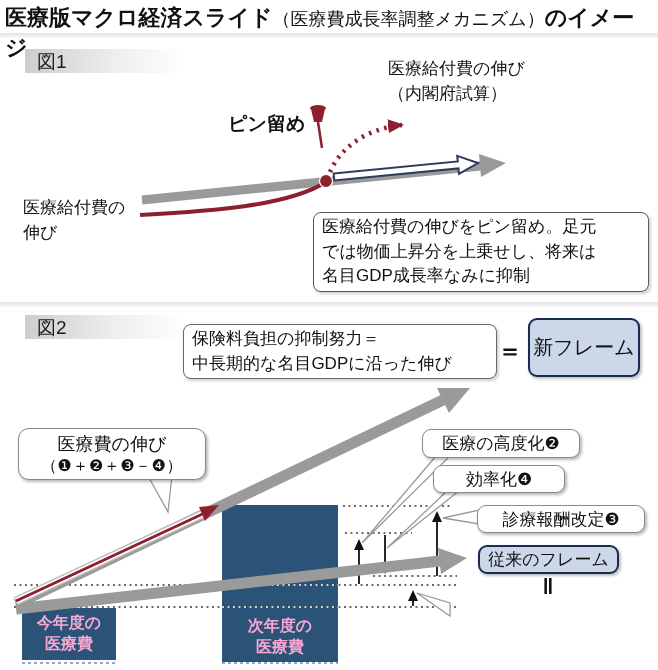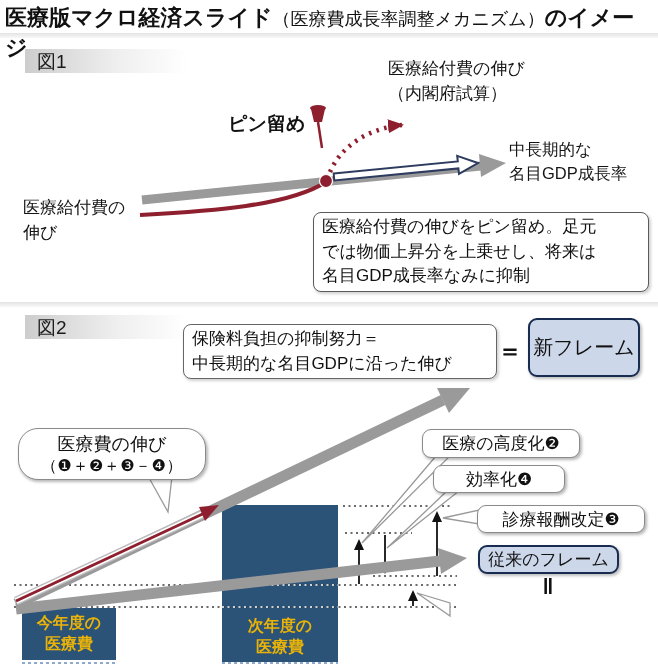--- a/index.html
+++ b/index.html
@@ -17,63 +17,61 @@
          background:linear-gradient(to right,#cdcdcd 0%,#eeeeee 55%,rgba(246,246,246,0) 100%);}
   .lbl{font-size:17px;color:#141414;}
   .notebox{background:#fff;border:1.6px solid #5a5a5a;border-radius:8px;
            box-shadow:1.5px 2px 3px rgba(0,0,0,.18);padding:2px 8px;font-size:17px;}
   .bubble{background:#fff;border:1.6px solid #8a8a8a;border-radius:9px;
           box-shadow:1.5px 2px 3px rgba(0,0,0,.28);display:flex;align-items:center;
           justify-content:center;font-size:17px;color:#111;}
   .frame{background:#ccd7ea;border:2.5px solid #182c52;border-radius:9px;
          display:flex;align-items:center;justify-content:center;font-size:19px;
          box-shadow:1.5px 2px 3px rgba(0,0,0,.25);}
-  .navybox{background:#2b5277;color:#eab308;font-weight:bold;text-align:center;font-size:16px;line-height:1.3;}
+  .navybox{background:#2b5277;color:#f9a8d4;font-weight:bold;text-align:center;font-size:16px;line-height:1.3;}
   .eq{font-size:24px;font-weight:bold;}
   svg{position:absolute;left:0;top:0;pointer-events:none;}
 </style>
 </head>
 <body>
 
 <div id="stage">
 
   <div id="title" class="abs z3">
     <span class="t1">医療版マクロ経済スライド</span><span class="t2">（医療費成長率調整メカニズム）</span><span class="t3">のイメージ</span>
   </div>
   <div class="abs divider z1" style="top:33px;"></div>
 
   <div class="abs badge z3" style="left:25px;top:49px;">図1</div>
 
   <div class="abs lbl pre z3" style="left:388px;top:57px;">医療給付費の伸び
 （内閣府試算）</div>
 
   <div class="abs z3" style="left:228px;top:111px;font-size:19px;font-weight:bold;">ピン留め</div>
 
-  <div class="abs lbl pre z3" style="left:509px;top:138px;font-size:16.5px;width:146px;">中長期的な
-名目GDP成長率</div>
 
   <div class="abs lbl pre z3" style="left:23px;top:196px;">医療給付費の
 伸び</div>
 
   <div class="abs notebox pre z3" style="left:313px;top:212px;width:318px;">医療給付費の伸びをピン留め。足元
 では物価上昇分を上乗せし、将来は
 名目GDP成長率なみに抑制</div>
 
   <div class="abs divider z1" style="top:302px;"></div>
 
   <div class="abs badge z3" style="left:25px;top:315px;">図2</div>
 
   <div class="abs notebox pre z3" style="left:183px;top:324px;width:296px;border-color:#666;">保険料負担の抑制努力＝
 中長期的な名目GDPに沿った伸び</div>
 
   <div class="abs eq z3" style="left:498px;top:335px;">＝</div>
 
   <div class="abs frame z3" style="left:528px;top:318px;width:108px;height:55px;font-size:20px;">新フレーム</div>
 
-  <div class="abs bubble z3" style="left:18px;top:428px;width:186px;height:50px;flex-direction:column;border-radius:20px;">
+  <div class="abs bubble z3" style="left:18px;top:428px;width:186px;height:50px;flex-direction:column;border-radius:11px;">
     <div style="font-size:18px;">医療費の伸び</div>
     <div style="font-size:16px;letter-spacing:.5px;">（❶＋❷＋❸－❹）</div>
   </div>
 
   <div class="abs bubble z3" style="left:422px;top:429px;width:156px;height:27px;">医療の高度化❷</div>
 
   <div class="abs bubble z3" style="left:433px;top:465px;width:130px;height:26px;">効率化❹</div>
 
   <div class="abs bubble z3" style="left:477px;top:505px;width:166px;height:26px;">診療報酬改定❸</div>
 

